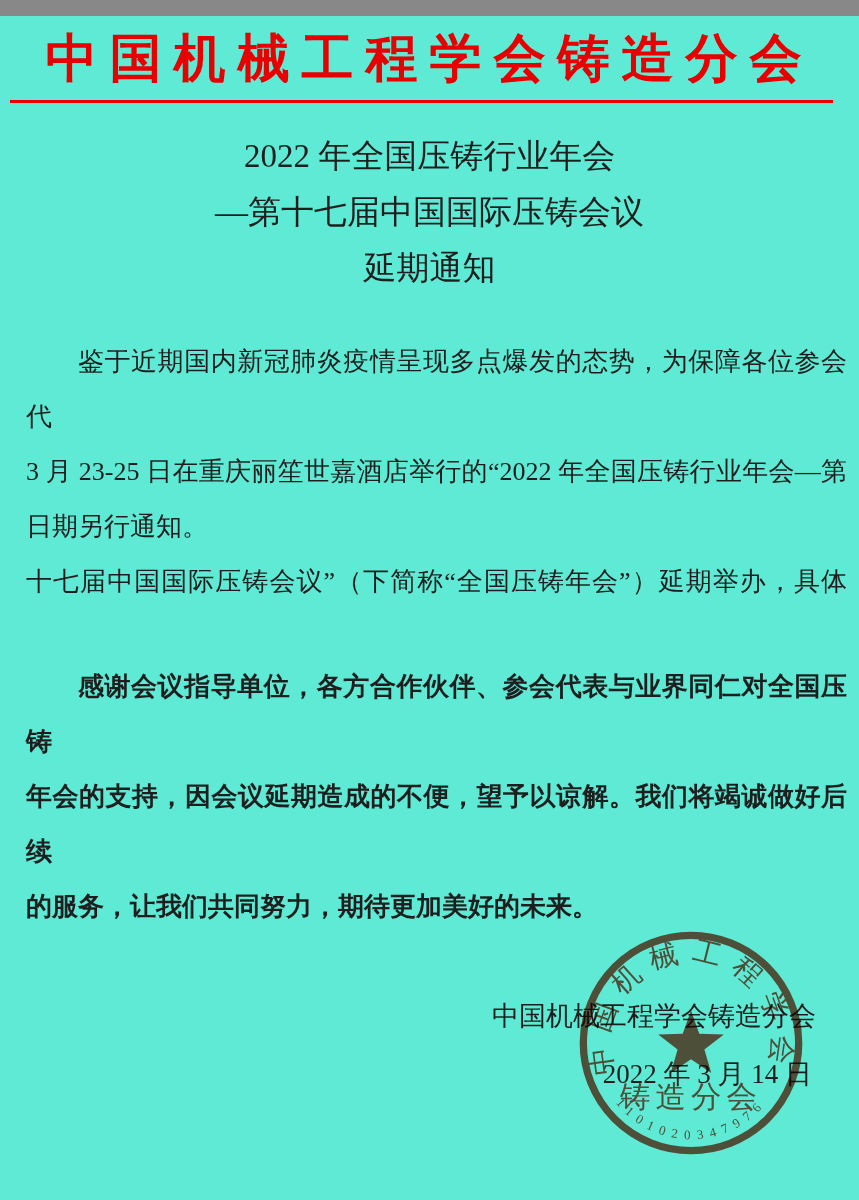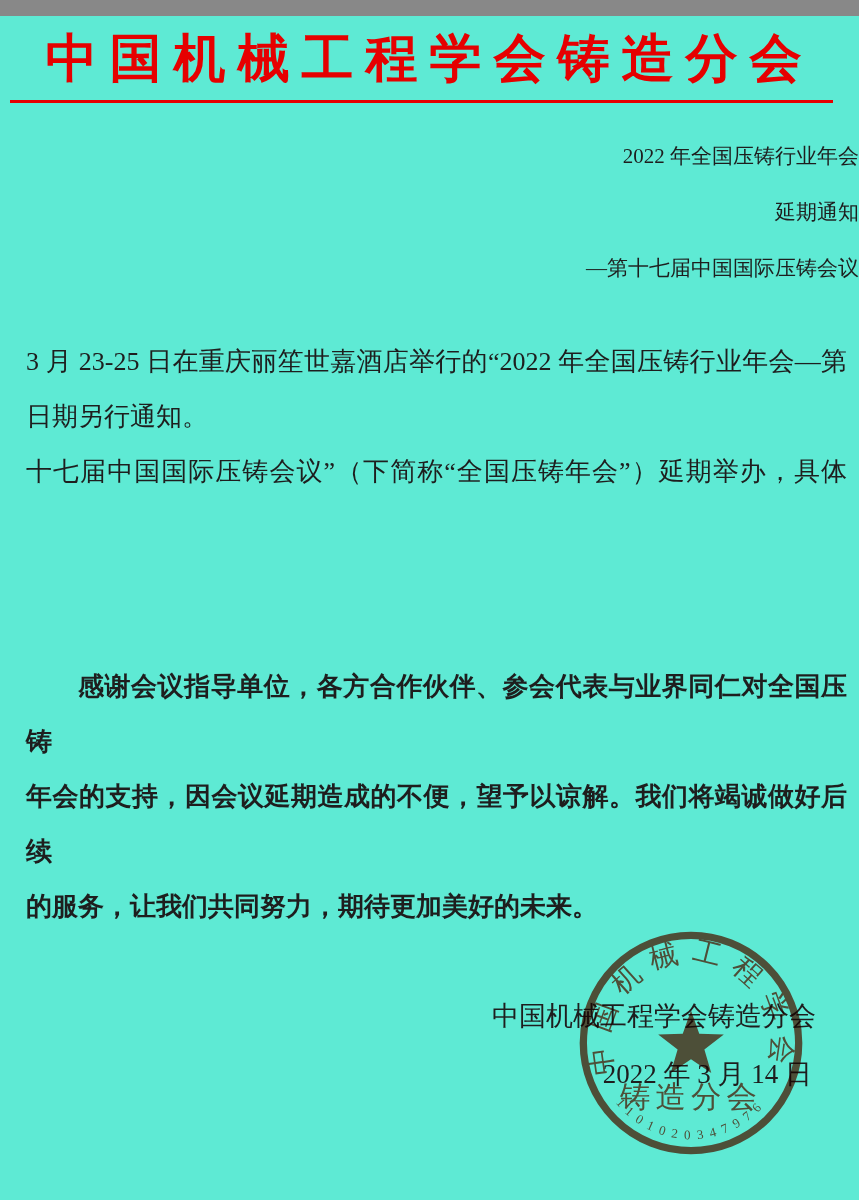--- a/index.html
+++ b/index.html
@@ -20,22 +20,22 @@
     font-weight:bold;
     letter-spacing:12px;
     white-space:nowrap;
   }
   .header-rule{
     position:absolute;top:84px;left:10px;width:823px;height:3px;
   }
   
   .titles{
     position:absolute;top:112px;left:0;right:0;
-    text-align:right;
-    font-size:21px;
+    text-align:center;
+    font-size:33px;
     line-height:56px;
     color:#1e1e1e;
   }
   
   .para{
     position:absolute;left:26px;width:821px;
     font-size:26px;
     line-height:55px;
     color:#1e1e1e;
   }
@@ -74,25 +74,26 @@
 <body>
 
 <div class="page">
 
   <div class="org-header" style="color: rgb(230, 0, 0);">中国机械工程学会铸造分会</div>
 
   <div class="header-rule" style="background: rgb(230, 0, 0);"></div>
 
   <div class="titles">
     <div>2022 年全国压铸行业年会</div>
+    <div>—第十七届中国国际压铸会议</div>
     <div>延期通知</div>
-    <div>—第十七届中国国际压铸会议</div>
   </div>
 
   <div id="para1" class="para">
+      <div class="line just ind"><span>鉴于近期国内新冠肺炎疫情呈现多点爆发的态势，为保障各位参会代</span></div>
       <div class="line just"><span class="b">3 月 23-25 日在重庆丽笙世嘉酒店举行的“2022 年全国压铸行业年会—第</span></div>
       <div class="line"><span class="b">日期另行通知。</span></div>
       <div class="line just"><span class="b">十七届中国国际压铸会议”</span><span>（下简称“全国压铸年会”）</span><span class="b">延期举办，具体</span></div>
     </div>
 
   <div id="para2" class="para">
       <div class="line just ind"><span>感谢会议指导单位，各方合作伙伴、参会代表与业界同仁对全国压铸</span></div>
       <div class="line just"><span>年会的支持，因会议延期造成的不便，望予以谅解。我们将竭诚做好后续</span></div>
       <div class="line"><span>的服务，让我们共同努力，期待更加美好的未来。</span></div>
     </div>

